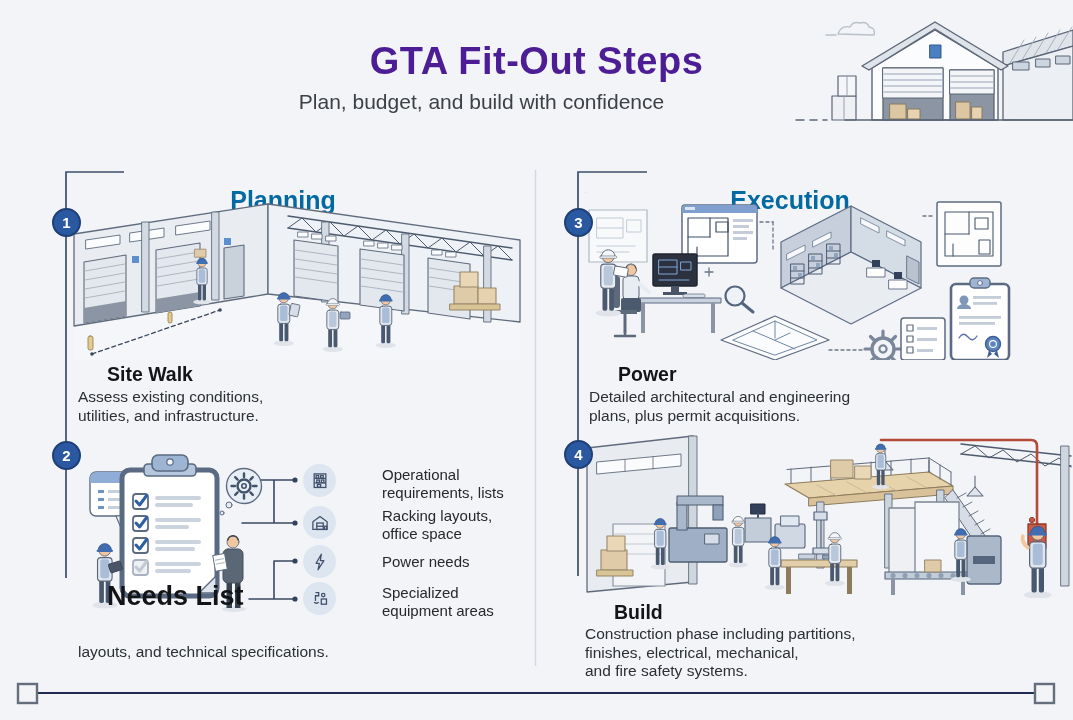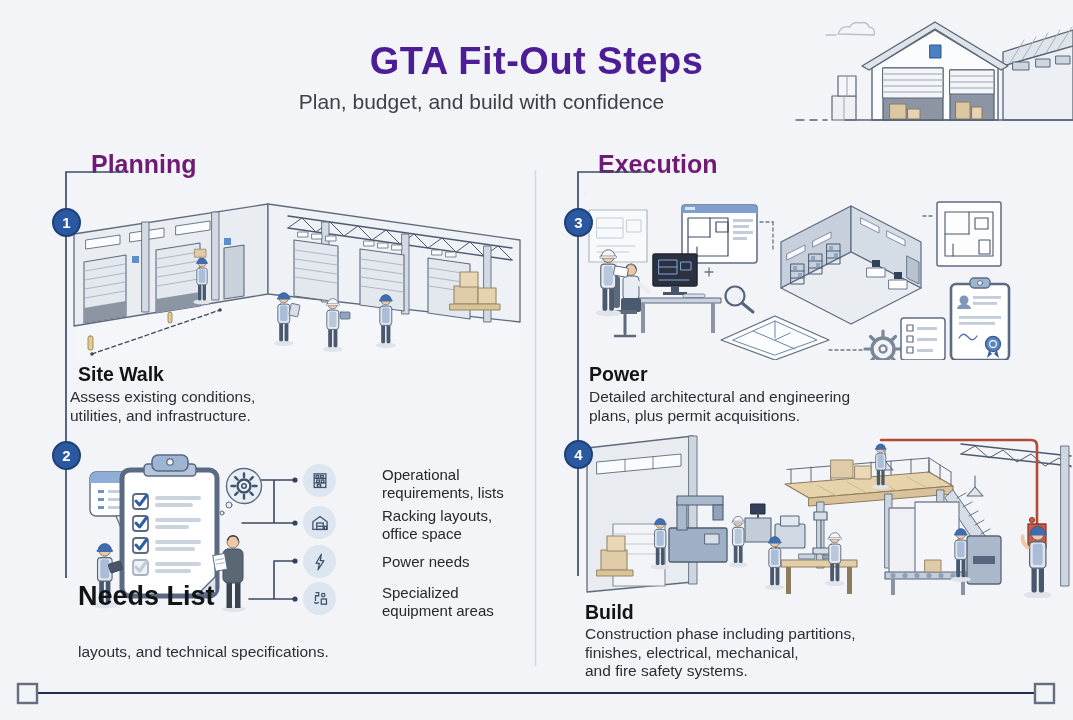--- a/index.html
+++ b/index.html
@@ -2,25 +2,25 @@
 <html><head>
 <meta charset="utf-8">
 <style>
   html,body{margin:0;padding:0;}
   body{font-family:"Liberation Sans","DejaVu Sans",sans-serif;background:#e9ebee;}
   #canvas{position:relative;width:1073px;height:720px;background:#f2f4f7;overflow:hidden;}
   .abs{position:absolute;}
   .title{width:1073px;text-align:center;top:40px;font-size:38px;font-weight:700;
          color:#4c1d95;letter-spacing:.5px;}
   .subtitle{width:963px;text-align:center;top:90px;font-size:21px;color:#3d4145;}
-  .colhead{font-size:25px;font-weight:700;color:#701a75;text-align:left;}
+  .colhead{font-size:25px;font-weight:700;color:#0369a1;text-align:center;margin-top:36px;}
   .badge{width:29px;height:29px;border-radius:50%;background:#2b59a1;border:2px solid #1e4076;
          color:#fff;font-size:15px;font-weight:700;display:flex;align-items:center;
          justify-content:center;box-sizing:border-box;z-index:6;}
-  .step-title{font-size:19.5px;font-weight:700;color:#121417;z-index:5;}
+  .step-title{font-size:19.5px;font-weight:700;color:#121417;z-index:5;margin-left:29px;}
   .step-desc{font-size:15.5px;line-height:19px;color:#2c2f33;z-index:5;}
   .step-desc span{display:block;}
   .bullet-icon{width:33px;height:33px;border-radius:50%;background:#dde6f0;display:flex;
                align-items:center;justify-content:center;z-index:5;}
   .bullet-text{font-size:15px;line-height:17.5px;color:#26282c;z-index:5;margin-left:36px;}
   .bullet-text span{display:block;}
   svg{display:block;}
   .scene{z-index:1;pointer-events:none;}
 </style>
 </head>
@@ -229,21 +229,21 @@
         </g>
       <use href="#worker-b" transform="translate(198,96) scale(0.92)"></use>
       <use href="#worker-w" transform="translate(247,102) scale(0.92)"></use>
       <use href="#worker-b" transform="translate(300,98) scale(0.92)"></use>
       <rect x="218" y="112" width="9" height="12" rx="1" transform="rotate(12 222 118)" fill="#d7dee8" stroke="#5a6678" stroke-width="0.8"></rect>
       <rect x="268" y="120" width="10" height="7" rx="1" fill="#8fa5c0" stroke="#5a6678" stroke-width="0.8"></rect>
     </g>
   </svg>
 
   <div class="abs step-title" style="left:78px;top:363px">Site Walk</div>
-  <div class="abs step-desc" style="left:70px;top:387px">
+  <div class="abs step-desc" style="left:78px;top:387px">
     <span>Assess existing conditions,</span>
     <span>utilities, and infrastructure.</span>
   </div>
 
   <svg class="abs scene" style="left:72px;top:442px" width="230" height="172" viewBox="0 0 230 172">
     <g stroke-linejoin="round" stroke-linecap="round">
 
       <path d="M189,38 H221 M202,38 V81 M170,81 H221 M202,119 H221 M202,119 V157 M177,157 H221" fill="none" stroke="#3b4961" stroke-width="1.6"></path>
       <circle cx="223" cy="38" r="2.6" fill="#33425c"></circle>
         <circle cx="223" cy="81" r="2.6" fill="#33425c"></circle>

